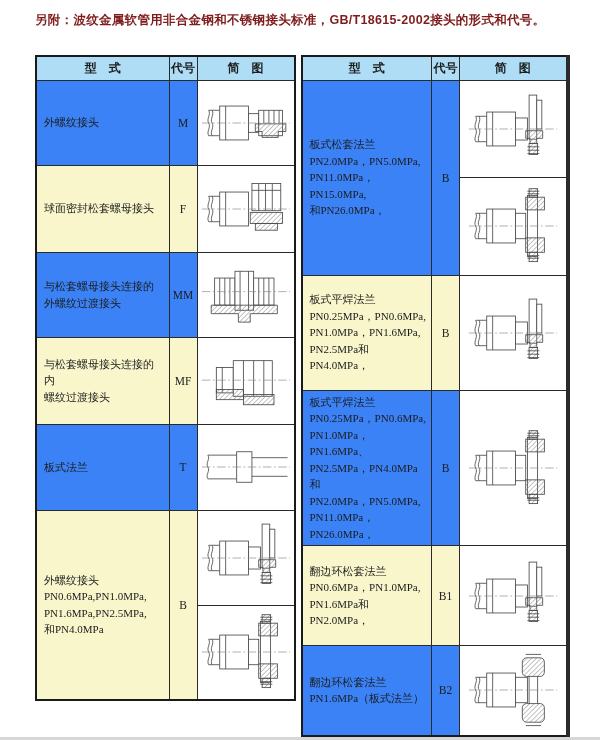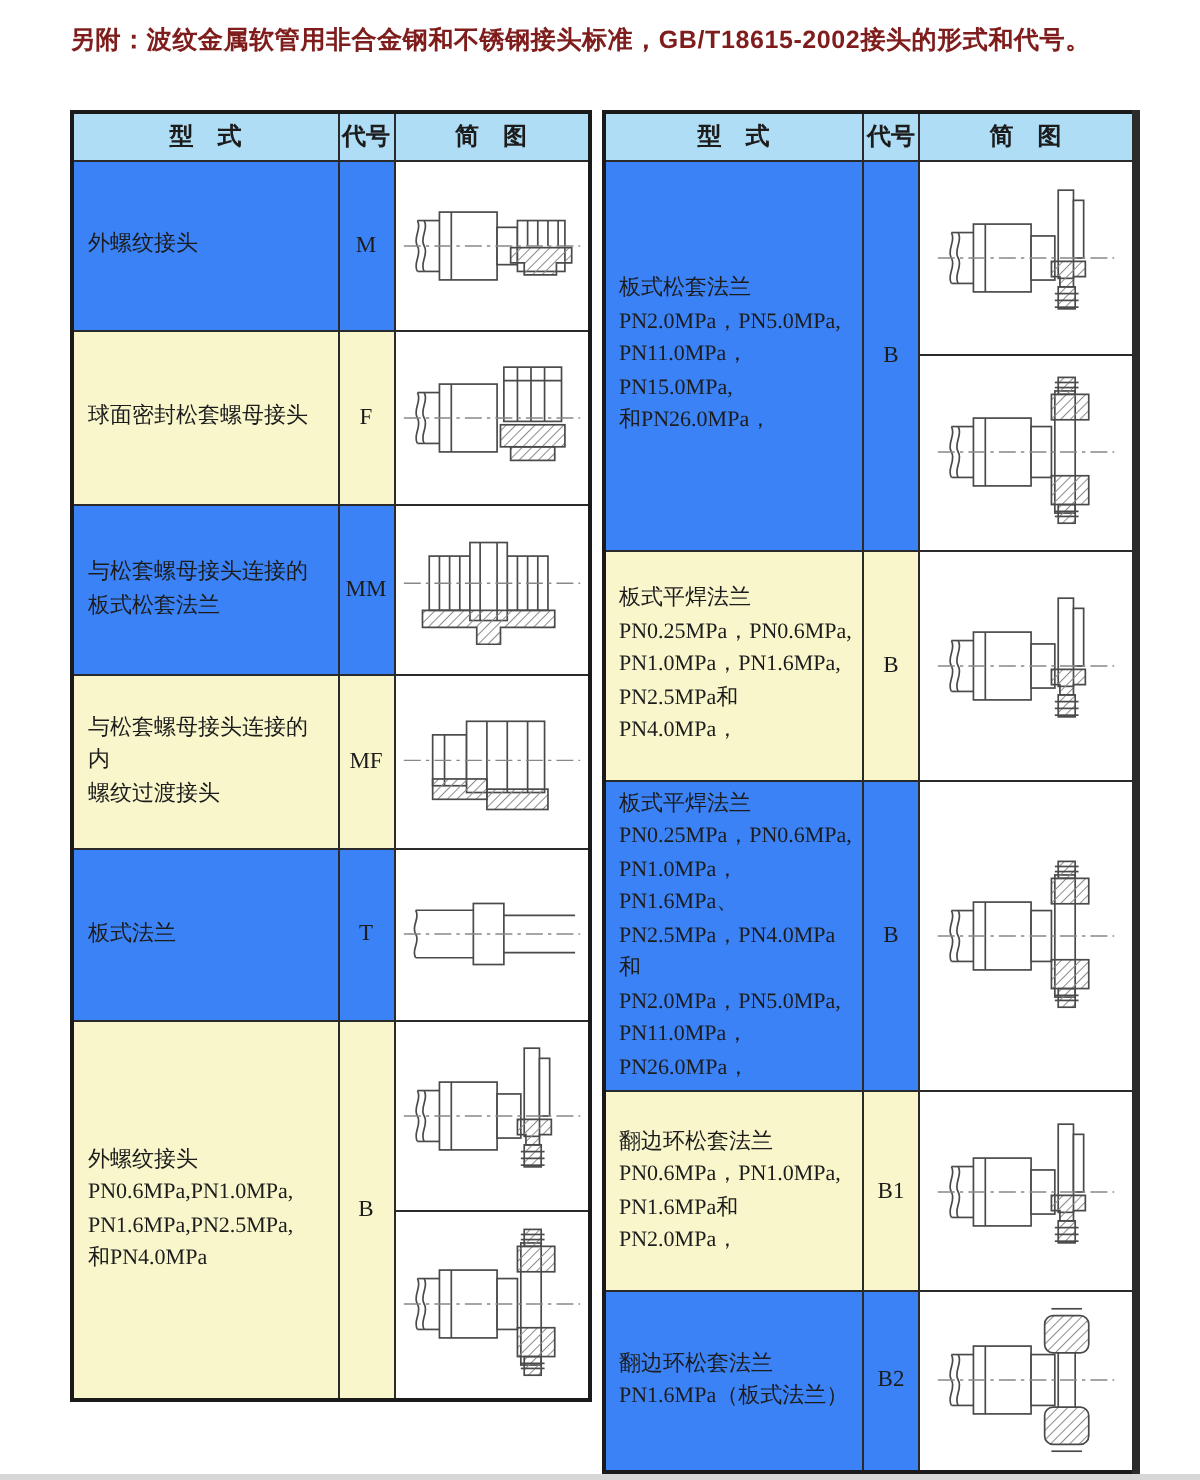--- a/index.html
+++ b/index.html
@@ -111,21 +111,21 @@
                 <line x1="62" y1="24" x2="96" y2="24" fill="none" stroke="#4a4a4a" stroke-width="1"></line>
                 <rect x="60" y="50" width="38" height="13" rx="0" fill="url(#hatch1)" stroke="#4a4a4a" stroke-width="1"></rect>
                 <rect x="66" y="63" width="26" height="8" rx="0" fill="url(#hatch1)" stroke="#4a4a4a" stroke-width="1"></rect>
                 <line x1="3" y1="46" x2="107" y2="46" stroke="#888" stroke-width="0.8" stroke-dasharray="10 3 2 3"></line>
               </svg>
             </div>
           </td>
       </tr>
       <tr class="h85">
         <td class="type">与松套螺母接头连接的
-板式松套法兰</td>
+外螺纹过渡接头</td>
         <td class="code">MM</td>
         <td class="diag">
             <div class="dslot">
               <svg viewBox="0 0 110 92" width="96" height="78" xmlns="http://www.w3.org/2000/svg">
                 <defs>
                   <pattern id="hatch2" width="4" height="4" patternUnits="userSpaceOnUse" patternTransform="rotate(45)">
                     <line x1="0" y1="0" x2="0" y2="4" stroke="#8a8a8a" stroke-width="1.2"></line>
                   </pattern>
                 </defs>
                 <rect x="18" y="26" width="24" height="32" fill="#ffffff" stroke="#4a4a4a" stroke-width="1"></rect>

